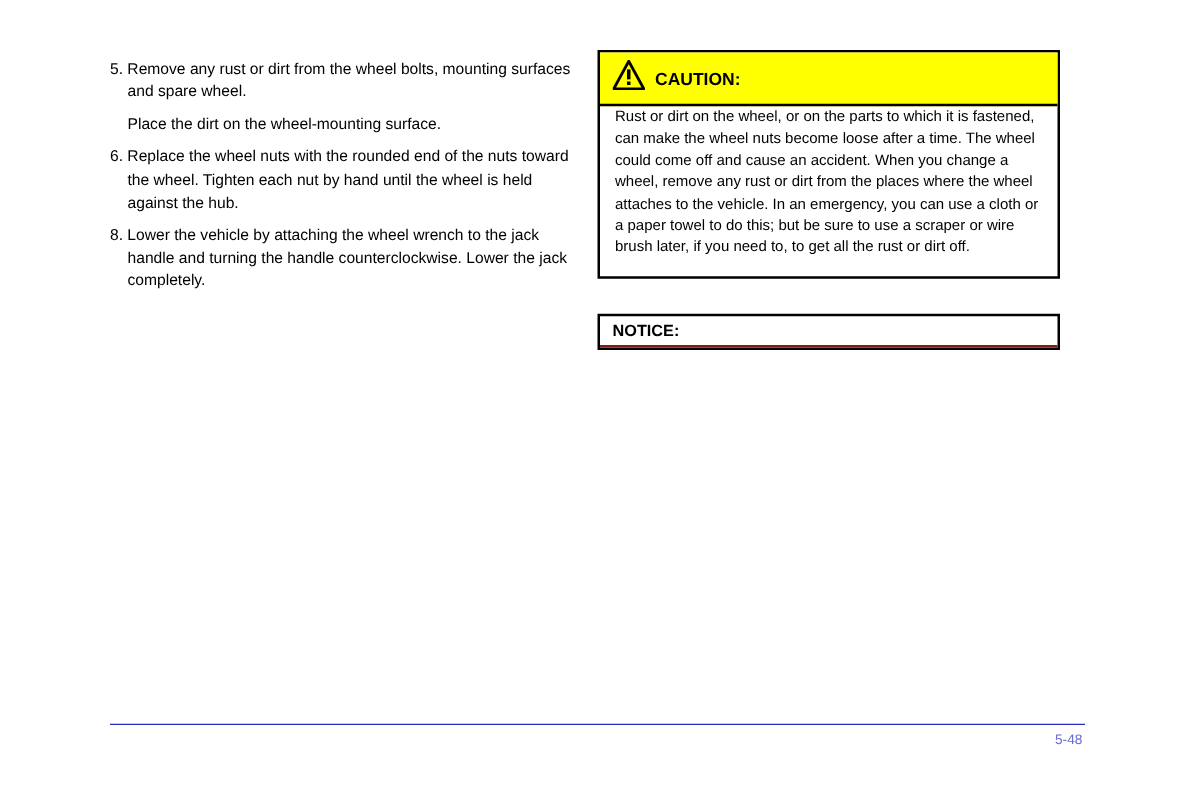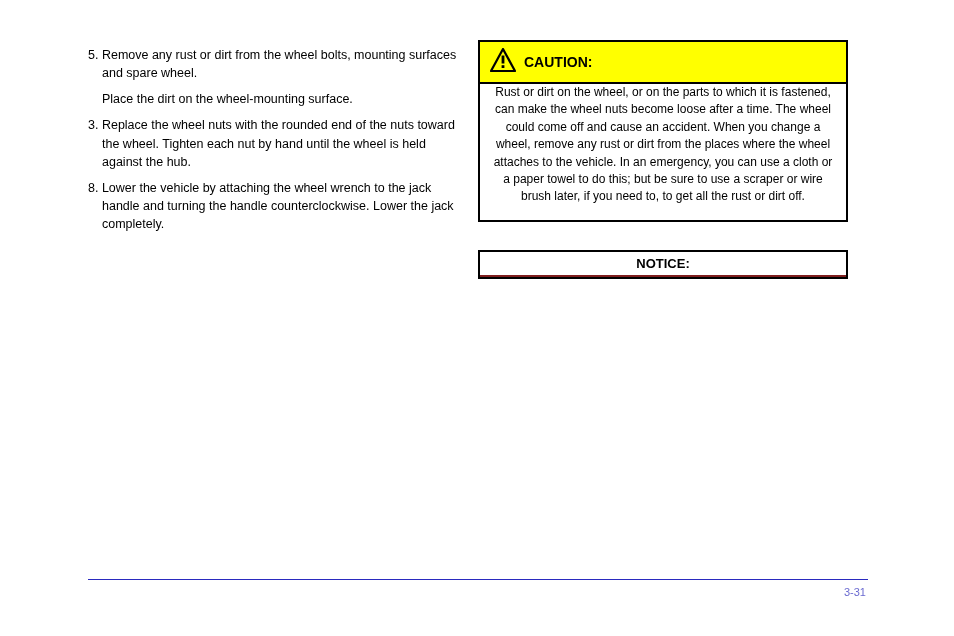--- a/index.html
+++ b/index.html
@@ -31,21 +31,20 @@
   .left-col p { margin-bottom: 8px; }
   .left-col .hang {
     padding-left: 14px;
     text-indent: -14px;
   }
   .right-col {
     width: 370px;
     display: flex;
     flex-direction: column;
     gap: 28px;
-    text-align: center;
   }
   .box {
     border: 2px solid #000;
     background: #fff;
   }
   .caution-header {
     background: #ffff00;
     border-bottom: 2px solid #000;
     display: flex;
     align-items: center;
@@ -92,21 +91,21 @@
 </style>
 </head>
 <body>
 
 <div class="page">
   <div class="two-col">
 
     <div class="left-col">
       <p class="hang">5. Remove any rust or dirt from the wheel bolts, mounting surfaces and spare wheel.</p>
       <p style="padding-left:14px;">Place the dirt on the wheel-mounting surface.</p>
-      <p class="hang">3. Replace the wheel nuts with the rounded end of the nuts toward the wheel. Tighten each nut by hand until the wheel is held against the hub.</p>
+      <p class="hang">6. Replace the wheel nuts with the rounded end of the nuts toward the wheel. Tighten each nut by hand until the wheel is held against the hub.</p>
       <p class="hang">8. Lower the vehicle by attaching the wheel wrench to the jack handle and turning the handle counterclockwise. Lower the jack completely.</p>
     </div>
 
     <div class="right-col">
 
       <div class="box">
         <div class="caution-header">
           <span class="warn-tri">
             <svg width="26" height="24" viewBox="0 0 26 24">
               <polygon points="13,1 25,23 1,23" fill="none" stroke="#000" stroke-width="2.2" stroke-linejoin="round"></polygon>
@@ -123,16 +122,16 @@
         <div class="notice-header">NOTICE:</div>
       </div>
 
     </div>
   </div>
 
   <div class="footer">
     <hr class="footer-rule">
     <div class="footer-row">
       <span></span>
-      <span class="pnum">3-31</span>
+      <span class="pnum">5-48</span>
     </div>
   </div>
 </div>
 
 </body></html>

